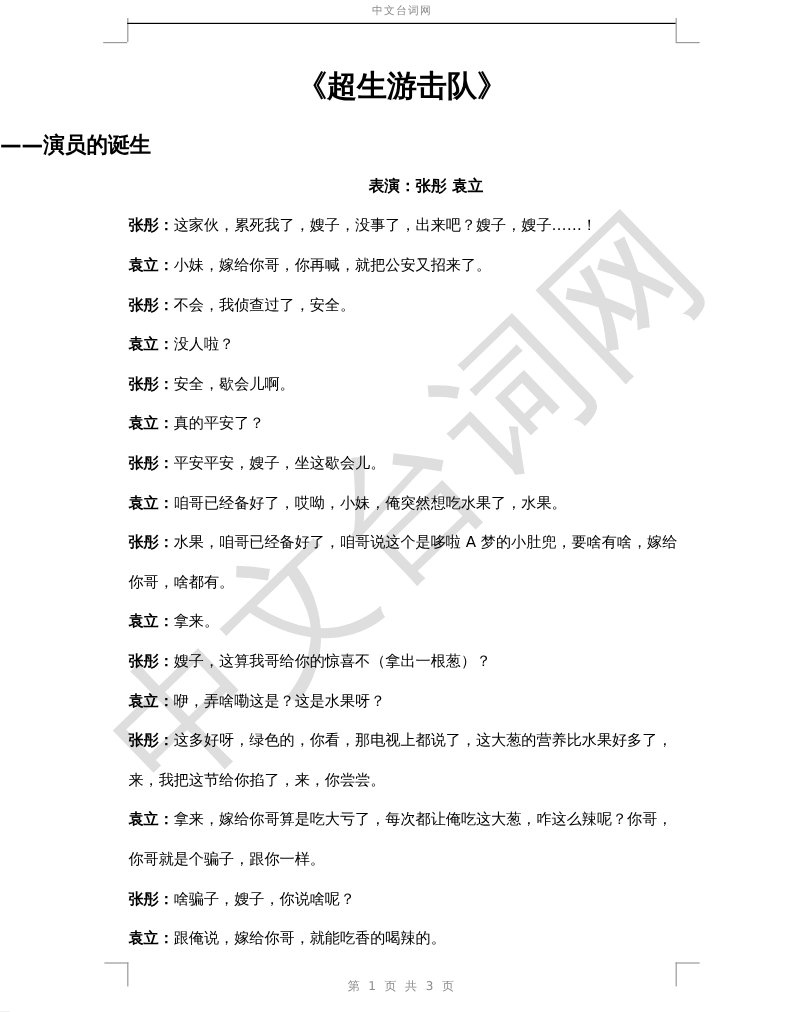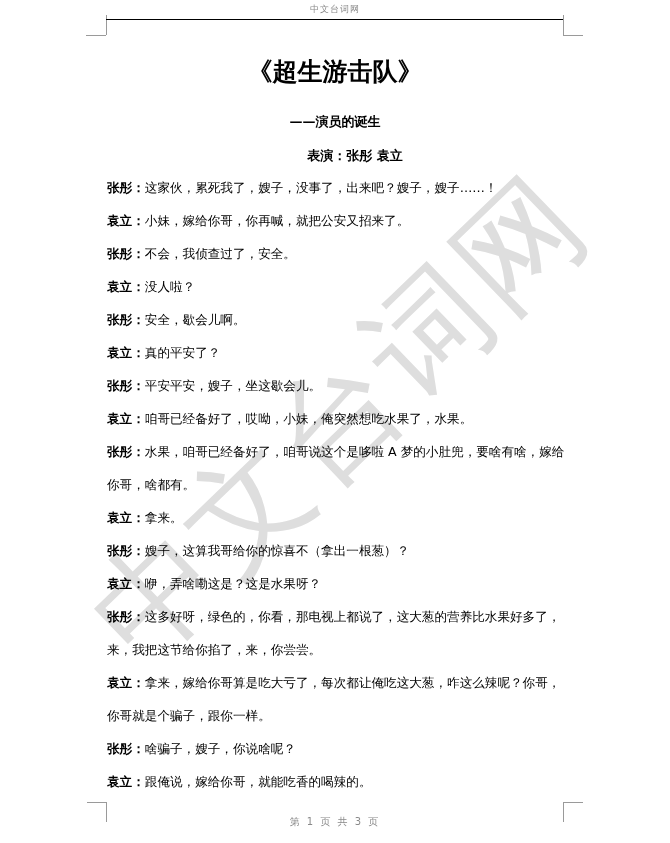--- a/index.html
+++ b/index.html
@@ -22,21 +22,21 @@
       position: absolute; left: 340px; top: 420px;
       transform: translate(-50%, -50%) rotate(-44deg);
       font-size: 122px; color: #dedede; white-space: nowrap;
       letter-spacing: 4px; font-weight: normal; z-index: 0;
       font-family: "DejaVu Sans", sans-serif;
     }
 
     .content { position: absolute; left: 0; top: 4px; width: 670px; height: 843px; z-index: 1; }
 
     .title { position: absolute; left: 0; width: 670px; top: 50px; text-align: center; font-size: 25px; font-weight: bold; font-family: "DejaVu Serif", "Liberation Serif", serif; line-height: 36px; }
-    .subtitle { position: absolute; left: 0; width: 670px; top: 108px; text-align: center; font-size: 13px; font-weight: bold; line-height: 20px; }
+    .subtitle { position: absolute; left: 0; width: 670px; top: 108px; text-align: left; font-size: 18px; font-weight: bold; line-height: 20px; }
     .performers { position: absolute; left: 0; width: 670px; top: 142px; text-align: center; font-size: 13px; font-weight: bold; line-height: 20px; margin-left: 20px; }
     .performers .names { margin-left: 0; }
 
     .dialogue { position: absolute; left: 107px; top: 167px; width: 460px; font-size: 12.6px; line-height: 33px; }
     .line { display: block; }
     .speaker { font-weight: bold; }
 
     .footer { position: absolute; left: 0; width: 670px; top: 815px; text-align: center; font-size: 10px; color: #8a8a8a; letter-spacing: 2px; }
   </style>
 </head>

